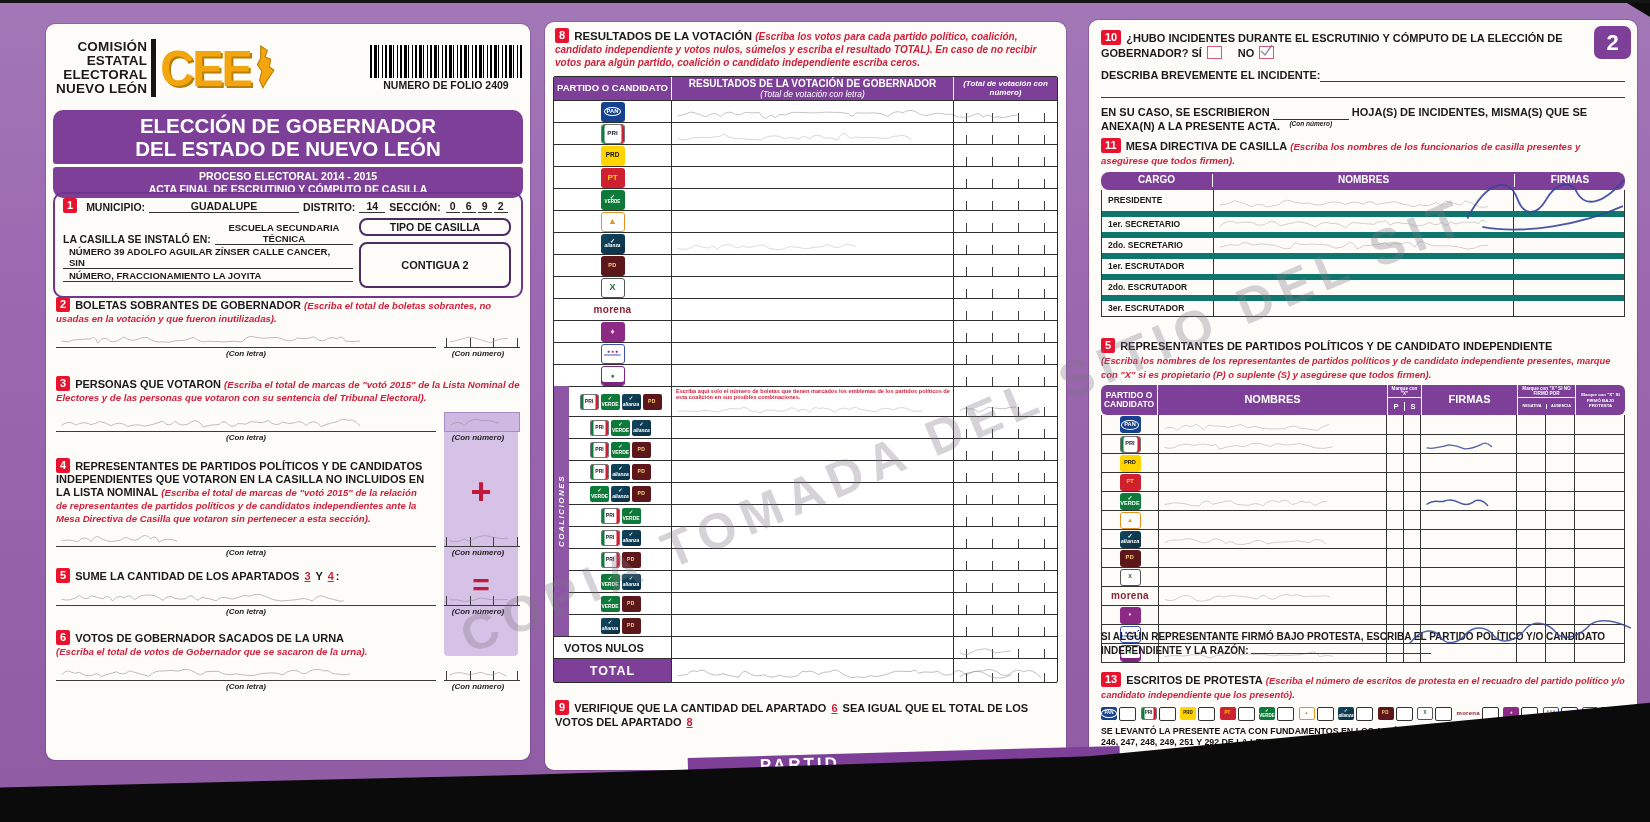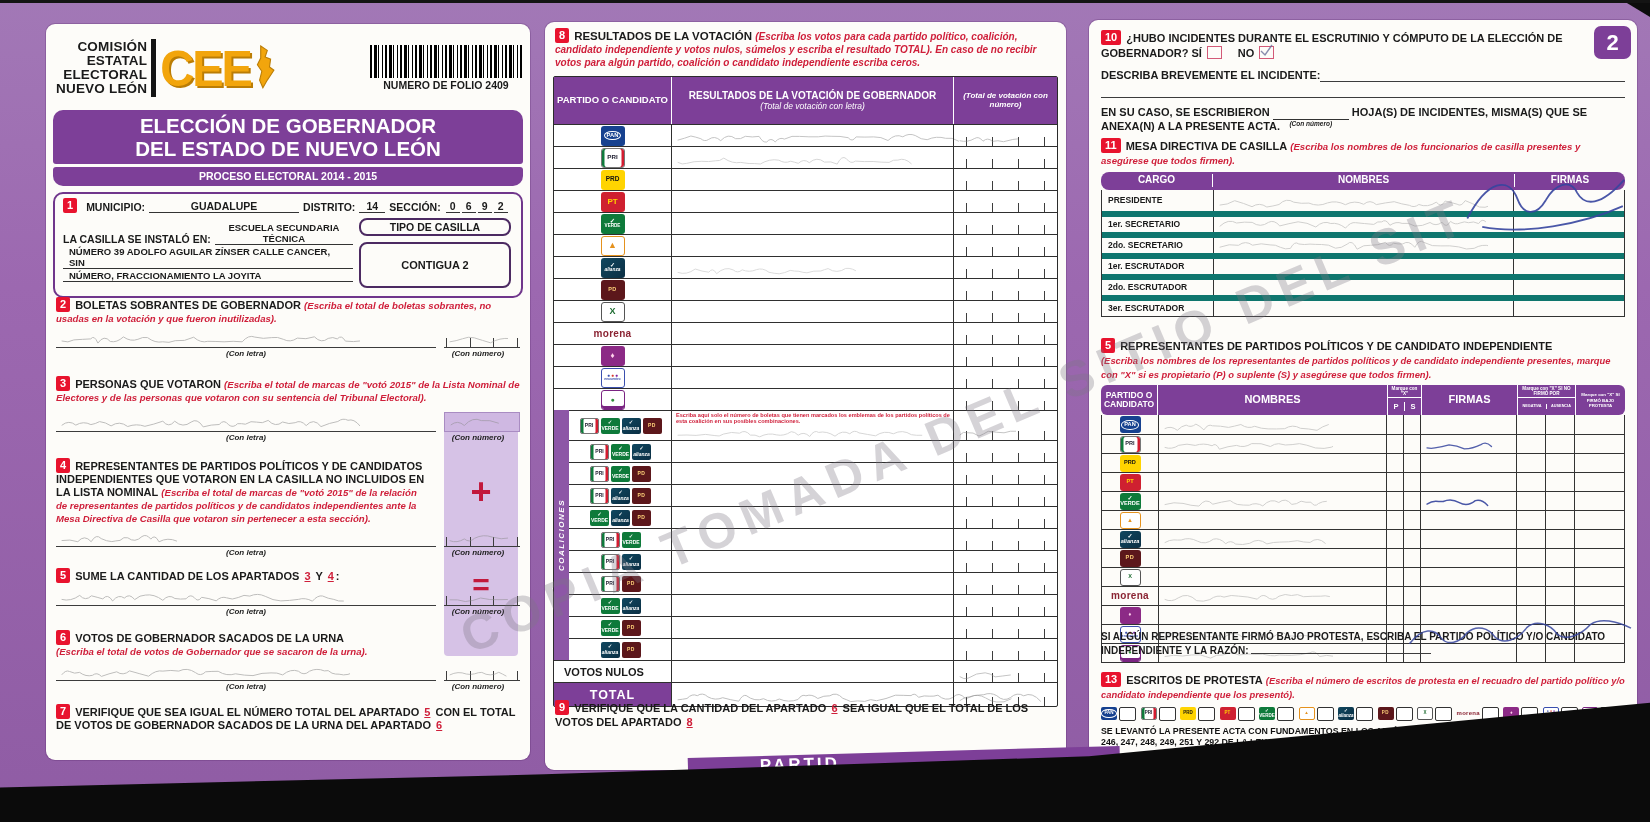--- a/index.html
+++ b/index.html
@@ -66,21 +66,21 @@
   .pband{position:absolute;right:12px;top:394px;width:74px;height:238px;background:#d6c2e6;border-radius:4px;z-index:0;}
   .pband .plus{position:absolute;top:56px;left:0;right:0;text-align:center;font-size:36px;font-weight:bold;color:#c2183c;line-height:1;}
   .pband .equals{position:absolute;top:152px;left:0;right:0;text-align:center;font-size:30px;font-weight:bold;color:#c2183c;line-height:1;}
 
   
   .s8head{position:absolute;left:10px;right:8px;top:6px;font-size:11.5px;line-height:1.15;}
   .s8head .note{font-size:10px;}
   .t8{position:absolute;left:8px;right:8px;top:54px;border:1px solid #2b2b2b;border-radius:2px;background:#fff;}
   .t8-hd{display:flex;background:#7d3f98;color:#fff;text-align:center;font-weight:bold;align-items:stretch;}
   .h-party{width:118px;font-size:9.5px;line-height:1.1;padding:2px;border-right:1px solid #fff;display:flex;align-items:center;justify-content:center;}
-  .h-res{flex:1;font-size:10px;padding:13px 2px;}
+  .h-res{flex:1;font-size:10px;padding:1px 2px;}
   .h-res .sub{font-style:italic;font-size:8.5px;font-weight:normal;}
   .h-num{width:104px;font-size:8px;font-style:italic;padding:2px;border-left:1px solid #fff;display:flex;align-items:center;justify-content:center;line-height:1.1;}
   .t8-row{display:flex;height:22px;border-top:1px solid #2f2f2f;}
   .t8-row .c1{width:118px;display:flex;align-items:center;justify-content:center;gap:2px;border-right:1px solid #2f2f2f;padding:1px;}
   .t8-row .c2{flex:1;position:relative;}
   .t8-row .c3{width:104px;border-left:1px solid #2f2f2f;position:relative;}
   .c3 .ticks3{left:12px;right:12px;}
   .co{position:relative;}
   .co-strip{position:absolute;left:0;top:0;bottom:0;width:15px;background:#8d57a6;z-index:2;display:flex;align-items:center;justify-content:center;}
   .co-strip span{writing-mode:vertical-rl;transform:rotate(180deg);color:#fff;font-size:8px;font-weight:bold;font-style:italic;letter-spacing:1.5px;}
@@ -226,20 +226,21 @@
         </div>
       </div>
 
       <div class="banner">
         <div class="banner-top">
           <div>ELECCIÓN DE GOBERNADOR</div>
           <div>DEL ESTADO DE NUEVO LEÓN</div>
         </div>
         <div class="banner-bot">
           <div>PROCESO ELECTORAL  2014 - 2015</div>
+          <div>ACTA FINAL DE ESCRUTINIO Y CÓMPUTO DE CASILLA</div>
         </div>
       </div>
 
       <div class="s1box">
         <div class="s1row" style="top:4px;">
           <span class="bdg">1</span>
           <span>MUNICIPIO:</span>
           <span class="uval grow" style="max-width:150px;">GUADALUPE</span>
           <span>DISTRITO:</span>
           <span class="uval" style="width:26px;">14</span>
@@ -395,26 +396,20 @@
                 </svg>
               </div>
             </div>
           <div class="caps">
               <span class="cl">(Con letra)</span>
               <span class="cn">(Con número)</span>
             </div>
         </div>
       </div>
 
-      <div class="sec s7">
-        <p class="txt"><span class="bdg">7</span><b><span>VERIFIQUE QUE SEA IGUAL EL NÚMERO TOTAL DEL APARTADO</span>
-        <span class="ref">5</span>
-        <span>CON EL TOTAL DE VOTOS DE GOBERNADOR SACADOS DE LA URNA DEL APARTADO</span>
-        <span class="ref">6</span></b></p>
-      </div>
     </section>
 
     <section class="panel mid">
       <div class="s8head">
         <span class="bdg">8</span><b>RESULTADOS DE LA VOTACIÓN</b>
         <span class="note">(Escriba los votos para cada partido político, coalición, candidato independiente y votos nulos, súmelos y escriba el resultado TOTAL). En caso de no recibir votos para algún partido, coalición o candidato independiente escriba ceros.</span>
       </div>
       <div class="t8">
         <div class="t8-hd">
           <div class="h-party">PARTIDO O CANDIDATO</div>

